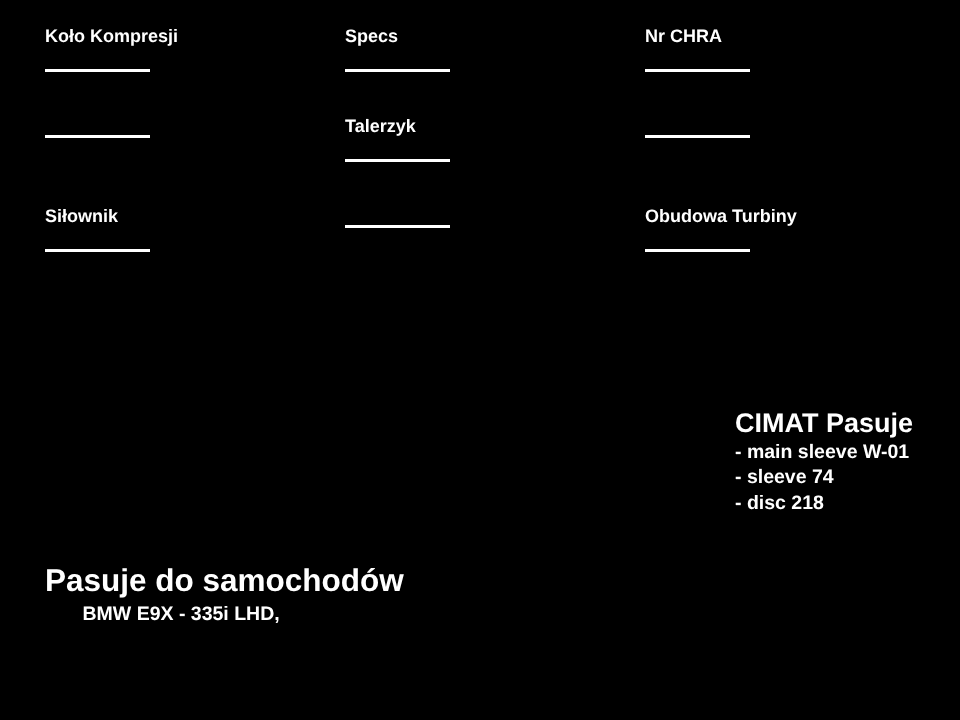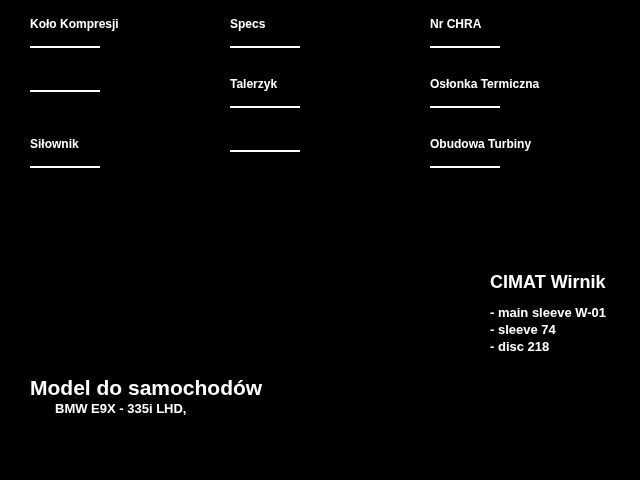--- a/index.html
+++ b/index.html
@@ -47,21 +47,21 @@
     position:absolute;
     left:490px;top:272px;
   }
   .specs-title{
     font-size:18px;
     font-weight:700;
     line-height:20px;
     white-space:nowrap;
   }
   .specs-list{
-    margin-top:12px;
+    margin-top:0;
     list-style:none;
   }
   .specs-item{
     font-size:13px;
     font-weight:700;
     line-height:17px;
     white-space:nowrap;
   }
 
   
@@ -110,21 +110,20 @@
       <div class="field-value"></div>
     </div>
 
     <div class="field-cell">
       <div class="field-label">Talerzyk</div>
       <div class="field-value"></div>
     </div>
 
 
     <div class="field-cell">
-      <div class="field-label">Osłonka Termiczna</div>
       <div class="field-value"></div>
     </div>
 
     <div class="field-cell">
       <div class="field-label">Siłownik</div>
       <div class="field-value"></div>
     </div>
 
 
     <div class="field-cell">
@@ -133,26 +132,26 @@
 
     <div class="field-cell">
       <div class="field-label">Obudowa Turbiny</div>
       <div class="field-value"></div>
     </div>
 
 
   </div>
 
   <div class="specs">
-    <div class="specs-title">CIMAT Wirnik</div>
+    <div class="specs-title">CIMAT Pasuje</div>
     <ul class="specs-list">
       <li class="specs-item">- main sleeve W-01</li>
       <li class="specs-item">- sleeve 74</li>
       <li class="specs-item">- disc 218</li>
     </ul>
   </div>
 
   <div class="compat">
-    <div class="compat-title">Model do samochodów</div>
+    <div class="compat-title">Pasuje do samochodów</div>
     <div class="compat-cars">BMW E9X - 335i LHD,</div>
   </div>
 
 </div>
 
 </body></html>

